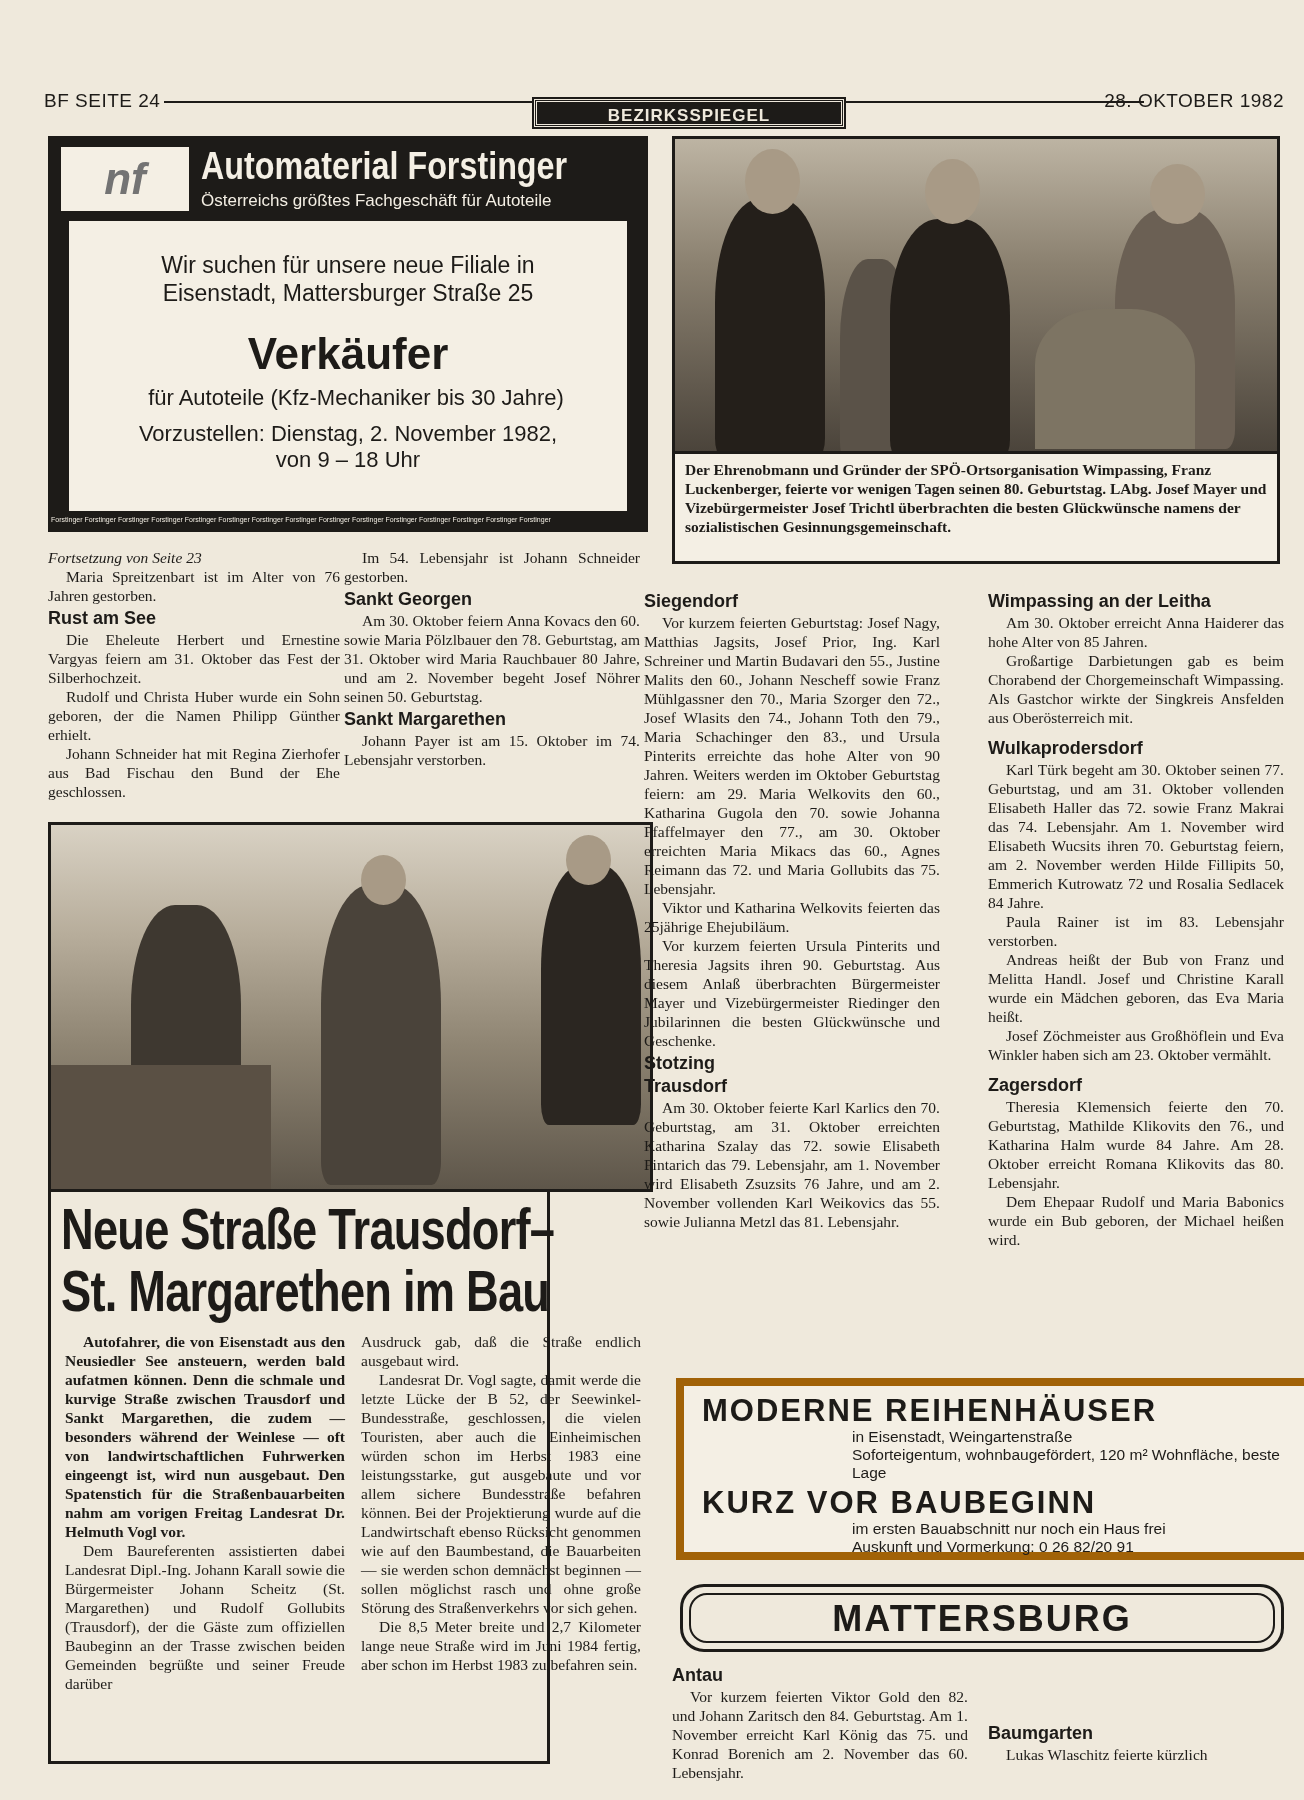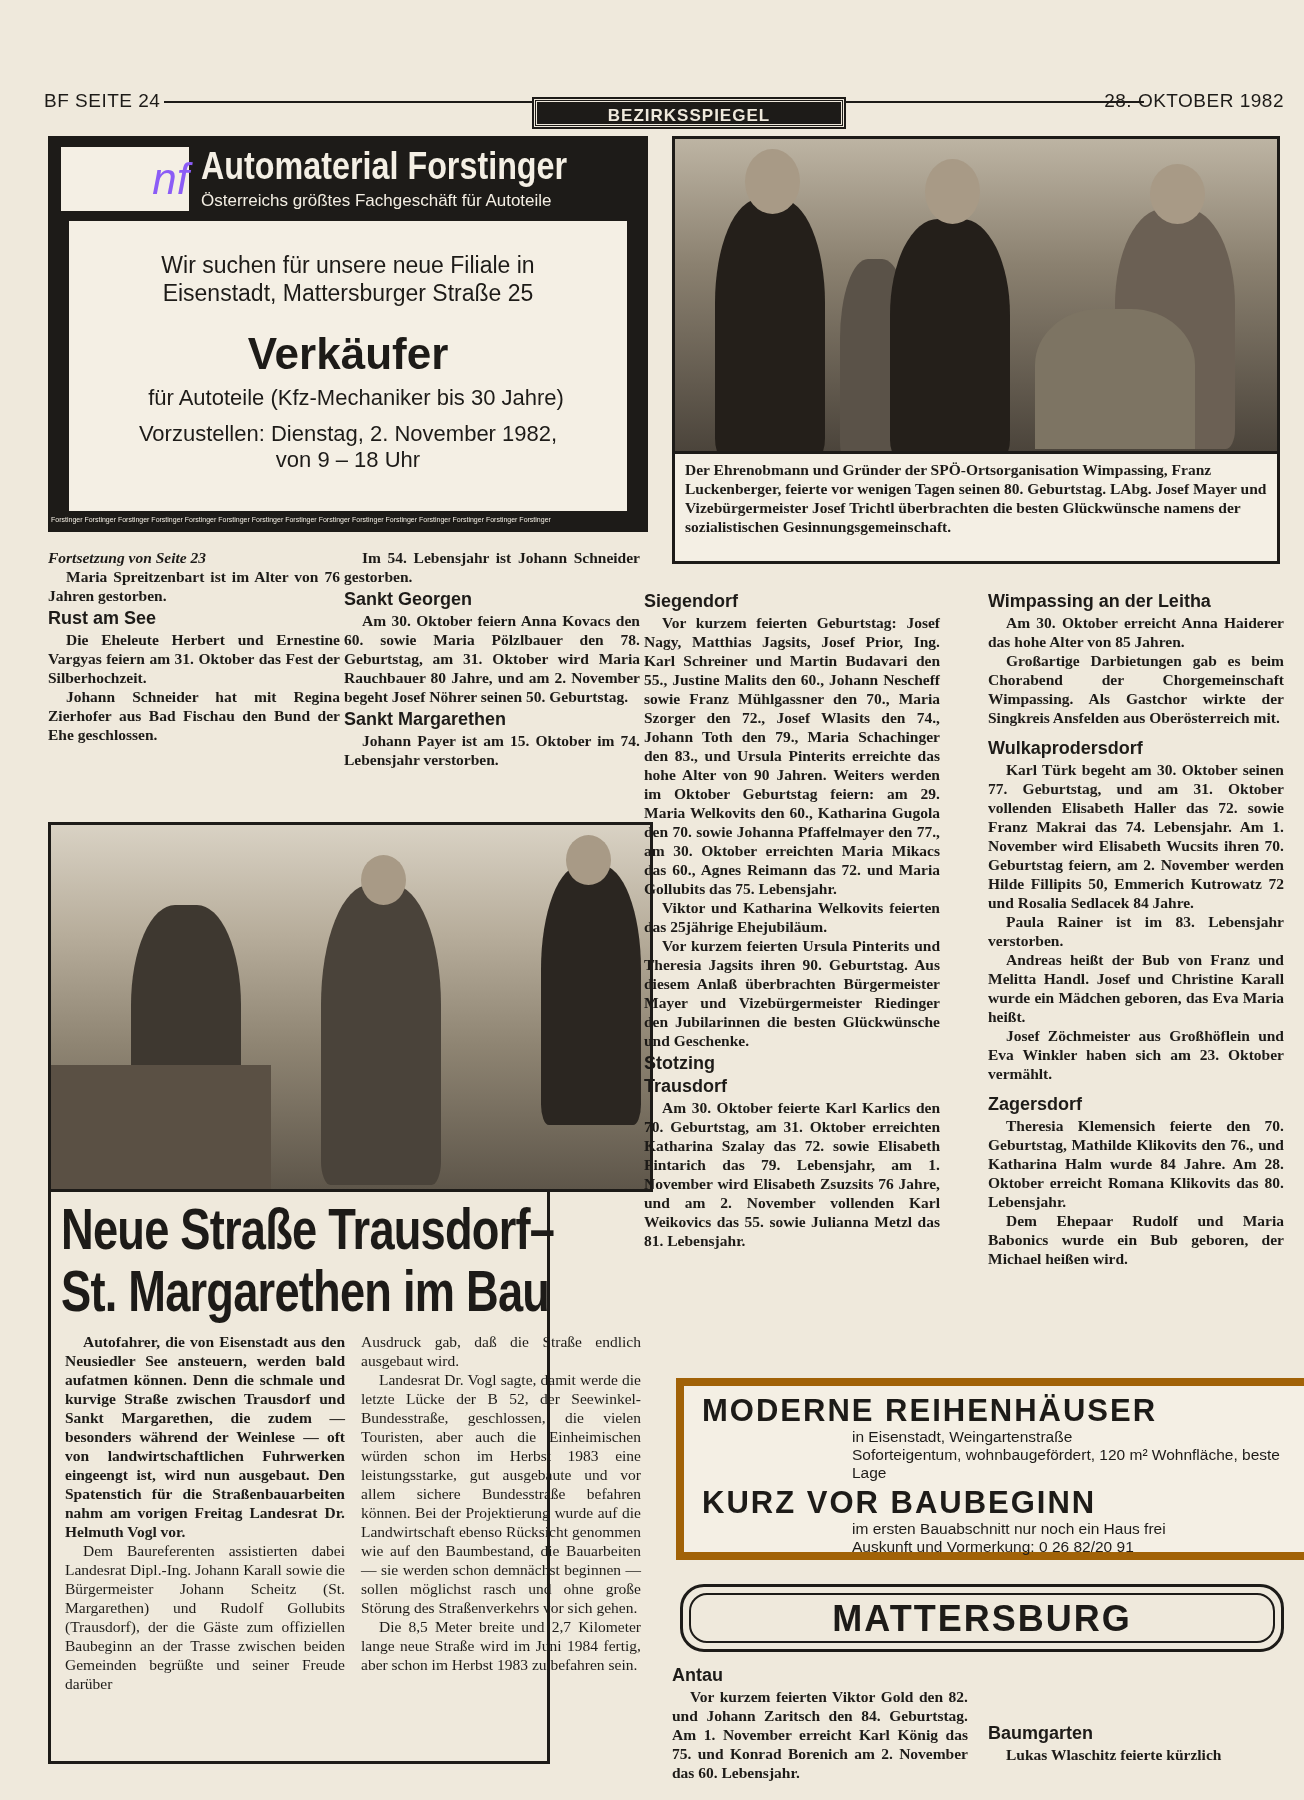--- a/index.html
+++ b/index.html
@@ -14,22 +14,22 @@
   .header-left { position:absolute; left:0; top:4px; font-family:"Liberation Sans",sans-serif; font-size:19px; letter-spacing:0.5px; }
   .header-right { position:absolute; right:0; top:4px; font-family:"Liberation Sans",sans-serif; font-size:19px; letter-spacing:0.5px; }
   .header-line { position:absolute; top:15px; height:2px; background:#1d1b18; }
   .header-badge { position:absolute; left:490px; top:13px; width:310px; height:28px; background:#1d1b18; color:#efe9dc;
     font-family:"Liberation Sans",sans-serif; font-weight:bold; font-size:17px; letter-spacing:1px; text-align:center; line-height:28px;
     border:3px double #efe9dc; outline:2px solid #1d1b18; box-sizing:border-box; }
 
   
   .ad { top:136px; left:48px; width:600px; height:396px; border:3px solid #1d1b18; box-sizing:border-box; background:#f4efe4; }
   .ad-head { position:absolute; left:0; top:0; width:100%; height:82px; background:#1d1b18; color:#f4efe4; }
-  .ad-logo { position:absolute; left:10px; top:8px; width:128px; height:64px; background:#f4efe4; color:#8b5cf6;
-    font-family:"Liberation Sans",sans-serif; font-weight:normal; font-style:italic; font-size:44px; line-height:64px; text-align:right; }
+  .ad-logo { position:absolute; left:10px; top:8px; width:128px; height:64px; background:#f4efe4; color:#737373;
+    font-family:"Liberation Sans",sans-serif; font-weight:bold; font-style:italic; font-size:44px; line-height:64px; text-align:center; }
   .ad-title { position:absolute; left:150px; top:6px; font-family:"Liberation Sans",sans-serif; font-weight:bold; font-size:38px; transform:scaleX(0.85); transform-origin:left; white-space:nowrap; }
   .ad-sub { position:absolute; left:150px; top:52px; font-family:"Liberation Sans",sans-serif; font-size:17px; white-space:nowrap; }
   .ad-strip-l, .ad-strip-r { position:absolute; top:82px; width:18px; height:290px; background:#1d1b18; }
   .ad-strip-l { left:0; } .ad-strip-r { right:0; }
   .ad-strip-b { position:absolute; left:0; bottom:0; width:100%; height:18px; background:#1d1b18; color:#f4efe4; font-size:7px; font-family:"Liberation Sans",sans-serif; overflow:hidden; white-space:nowrap; line-height:18px; }
   .ad-body { position:absolute; left:18px; right:18px; top:82px; bottom:18px; text-align:center; font-family:"Liberation Sans",sans-serif; }
   .ad-line1 { margin-top:30px; font-size:23px; line-height:28px; }
   .ad-job { font-size:44px; font-weight:bold; margin-top:22px; }
   .ad-req { font-size:22px; margin-top:6px;padding-left:16px; }
   .ad-date { font-size:22px; margin-top:10px; line-height:26px; }
@@ -37,21 +37,21 @@
   
   .photo { background:#3a3631; overflow:hidden; }
   .photo1 { top:136px; left:672px; width:608px; height:318px; border:3px solid #1d1b18; box-sizing:border-box;
     background:linear-gradient(180deg,#bdb4a3 0%,#8b8170 40%,#4b443b 100%); }
   .figure { position:absolute; background:#241f1a; border-radius:40% 40% 8% 8%; }
   .head { position:absolute; background:#a89a86; border-radius:50%; }
   .caption1 { top:454px; left:672px; width:608px; height:110px; border:3px solid #1d1b18; border-top:none; box-sizing:border-box;
     font-weight:bold; font-size:15.5px; line-height:19px; padding:6px 10px; background:#f4efe4; }
 
   .col { font-size:15.5px; line-height:19px; text-align:justify; }
-  .col p { margin:0; text-indent:18px;font-weight:bold; }
+  .col p { margin:0; text-indent:18px; }
   .col .hd { font-family:"Liberation Sans",sans-serif; font-weight:bold; font-size:18px; margin:4px 0 2px 0; text-indent:0; }
   .col .it { font-style:italic; text-indent:0; }
 
   .photo2 { top:822px; left:48px; width:605px; height:370px; border:3px solid #1d1b18; box-sizing:border-box;
     background:linear-gradient(180deg,#d9d2c4 0%,#b7ad9b 30%,#8f8573 60%,#5e564a 100%); }
   .article-box { top:1192px; left:48px; width:502px; height:572px; border:3px solid #1d1b18; border-top:none; box-sizing:border-box; }
   .headline { position:absolute; left:10px; top:6px; font-family:"Liberation Sans",sans-serif; font-weight:bold; font-size:58px; line-height:62px; transform:scaleX(0.78); transform-origin:left; white-space:nowrap; letter-spacing:-1px; }
   .art-col { position:absolute; top:140px; width:280px; font-size:15.5px; line-height:19px; text-align:justify; }
   .art-col p { margin:0; text-indent:18px; }
   .art-col .bold { font-weight:bold; }
@@ -104,20 +104,21 @@
   <div class="head" style="left:475px;top:25px;width:55px;height:60px;"></div>
   <div style="position:absolute;left:360px;top:170px;width:160px;height:140px;background:#7d7463;border-radius:40% 40% 0 0;"></div>
 </div>
 <div class="abs caption1">Der Ehrenobmann und Gründer der SPÖ-Ortsorganisation Wimpassing, Franz Luckenberger, feierte vor wenigen Tagen seinen 80. Geburtstag. LAbg. Josef Mayer und Vizebürgermeister Josef Trichtl überbrachten die besten Glückwünsche namens der sozialistischen Gesinnungsgemeinschaft.</div>
 
 <div class="abs col" style="top:548px;left:48px;width:292px;">
   <p class="it">Fortsetzung von Seite 23</p>
   <p>Maria Spreitzenbart ist im Alter von 76 Jahren gestorben.</p>
   <p class="hd">Rust am See</p>
   <p>Die Eheleute Herbert und Ernestine Vargyas feiern am 31. Oktober das Fest der Silberhochzeit.</p>
+  <p>Rudolf und Christa Huber wurde ein Sohn geboren, der die Namen Philipp Günther erhielt.</p>
   <p>Johann Schneider hat mit Regina Zierhofer aus Bad Fischau den Bund der Ehe geschlossen.</p>
 </div>
 
 <div class="abs col" style="top:548px;left:344px;width:296px;">
   <p>Im 54. Lebensjahr ist Johann Schneider gestorben.</p>
   <p class="hd">Sankt Georgen</p>
   <p>Am 30. Oktober feiern Anna Kovacs den 60. sowie Maria Pölzlbauer den 78. Geburtstag, am 31. Oktober wird Maria Rauchbauer 80 Jahre, und am 2. November begeht Josef Nöhrer seinen 50. Geburtstag.</p>
   <p class="hd">Sankt Margarethen</p>
   <p>Johann Payer ist am 15. Oktober im 74. Lebensjahr verstorben.</p>
 </div>

